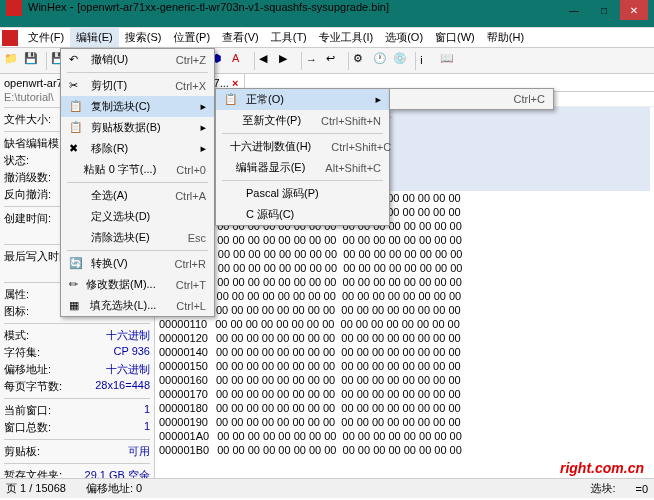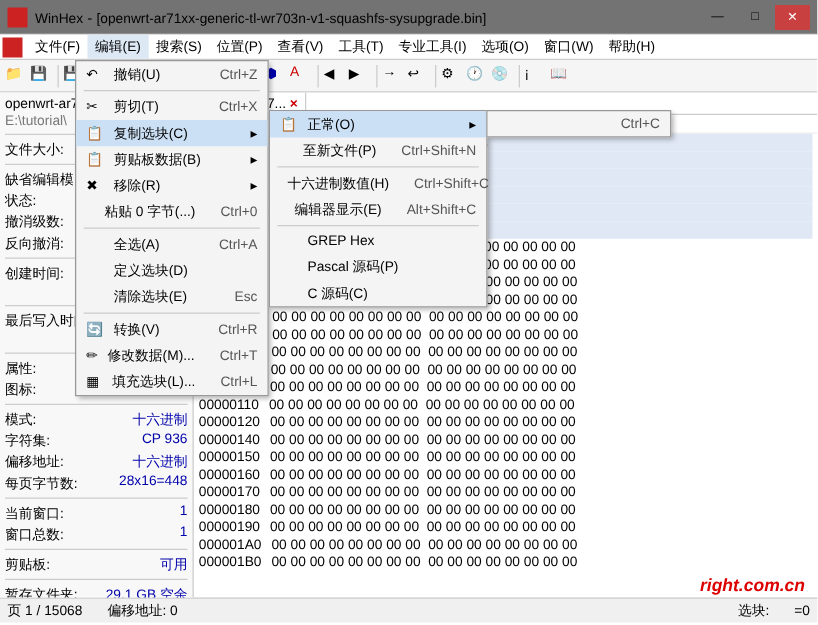--- a/index.html
+++ b/index.html
@@ -1,17 +1,17 @@
 <!DOCTYPE html>
 <html><head>
 <meta charset="utf-8">
 <style>
 *{margin:0;padding:0;box-sizing:border-box;font-family:"Microsoft YaHei","SimSun",sans-serif;font-size:11px}
 body{background:#fff;width:654px;height:500px;overflow:hidden;position:relative}
-.title-bar{background:#737373;height:28px;display:flex;align-items:center;padding:0 6px;border-bottom:1px solid #ddd}
+.title-bar{background:#0f766e;height:28px;display:flex;align-items:flex-start;padding:0 6px;border-bottom:1px solid #ddd}
 .app-icon{width:16px;height:16px;background:#c22;margin-right:6px}
 .title-text{flex:1;color:#000;font-size:12px}
 .win-btns{display:flex;gap:2px}
 .win-btn{width:28px;height:20px;display:flex;align-items:center;justify-content:center;font-size:10px;cursor:pointer}
 .win-btn.close{background:#c94040;color:#fff}
 .menu-bar{background:#fff;height:20px;display:flex;align-items:center;padding:0 2px;border-bottom:1px solid #ccc}
 .menu-item{padding:2px 6px;cursor:pointer}
 .menu-item.active{background:#dde8f5}
 .toolbar{height:26px;background:#f5f5f5;border-bottom:1px solid #ccc;display:flex;align-items:center;padding:0 4px;gap:2px}
 .tb-icon{width:18px;height:18px;display:inline-block}
@@ -19,21 +19,21 @@
 .dropdown{position:absolute;background:#f4f4f4;border:1px solid #999;box-shadow:2px 2px 4px rgba(0,0,0,.3);z-index:100}
 .dropdown-item{display:flex;align-items:center;padding:3px 8px;cursor:pointer;min-height:20px}
 .dropdown-item:hover,.dropdown-item.highlighted{background:#cce0f5}
 .dropdown-item .icon{width:16px;margin-right:6px}
 .dropdown-item .label{flex:1;white-space:nowrap}
 .dropdown-item .shortcut{margin-left:20px;color:#555}
 .dropdown-item .arrow{margin-left:20px}
 .dropdown-sep{height:1px;background:#ccc;margin:2px 6px}
 .dd1{left:60px;top:48px;width:155px}
 .dd2{left:215px;top:88px;width:175px}
-.dd3{left:389px;top:88px;width:148px}
+.dd3{left:389px;top:88px;width:165px}
 .main{display:flex;height:calc(500px - 96px)}
 .sidebar{width:155px;background:#f8f8f8;border-right:1px solid #ccc;padding:2px 4px;overflow:hidden}
 .side-row{display:flex;justify-content:space-between;padding:1px 0;white-space:nowrap}
 .side-row .k{color:#000}
 .side-row .v{color:#00a}
 .side-sep{height:1px;background:#ccc;margin:3px 0}
 .hex-area{flex:1;overflow:hidden;font-family:"Courier New",monospace;font-size:11px}
 .hex-tabs{height:18px;background:#fff;border-bottom:1px solid #ccc;display:flex}
 .hex-tab{padding:1px 6px;border-right:1px solid #ccc;display:flex;align-items:center;gap:3px}
 .hex-tab .x{color:#c00;font-weight:bold}
@@ -189,24 +189,20 @@
       <span class="icon"></span>
       <span class="label">十六进制数值(H)</span>
       <span class="shortcut">Ctrl+Shift+C</span>
     </div>
   <div class="dropdown-item">
       <span class="icon"></span>
       <span class="label">编辑器显示(E)</span>
       <span class="shortcut">Alt+Shift+C</span>
     </div>
   <div class="dropdown-sep"></div>
-  <div class="dropdown-item">
-      <span class="icon"></span>
-      <span class="label">GREP Hex</span>
-    </div>
   <div class="dropdown-item">
       <span class="icon"></span>
       <span class="label">Pascal 源码(P)</span>
     </div>
   <div class="dropdown-item">
       <span class="icon"></span>
       <span class="label">C 源码(C)</span>
     </div>
 </div>
 

